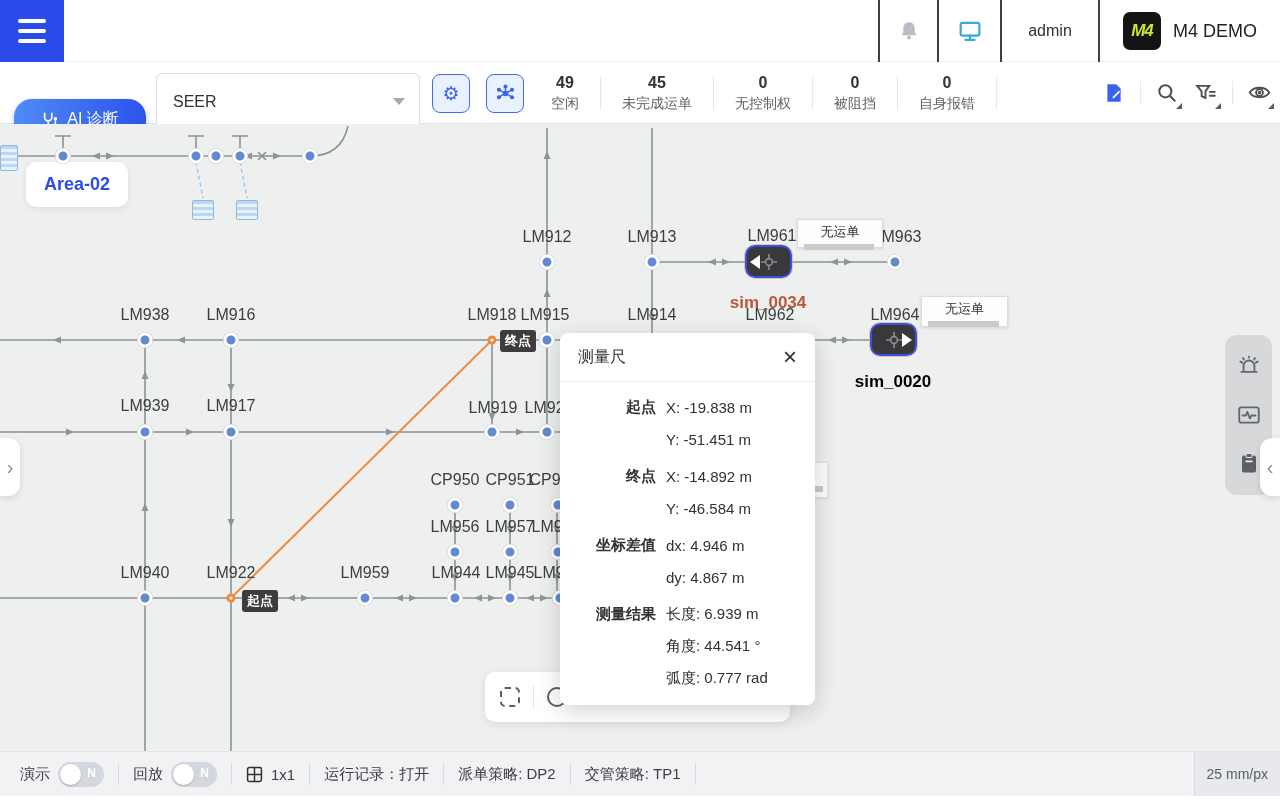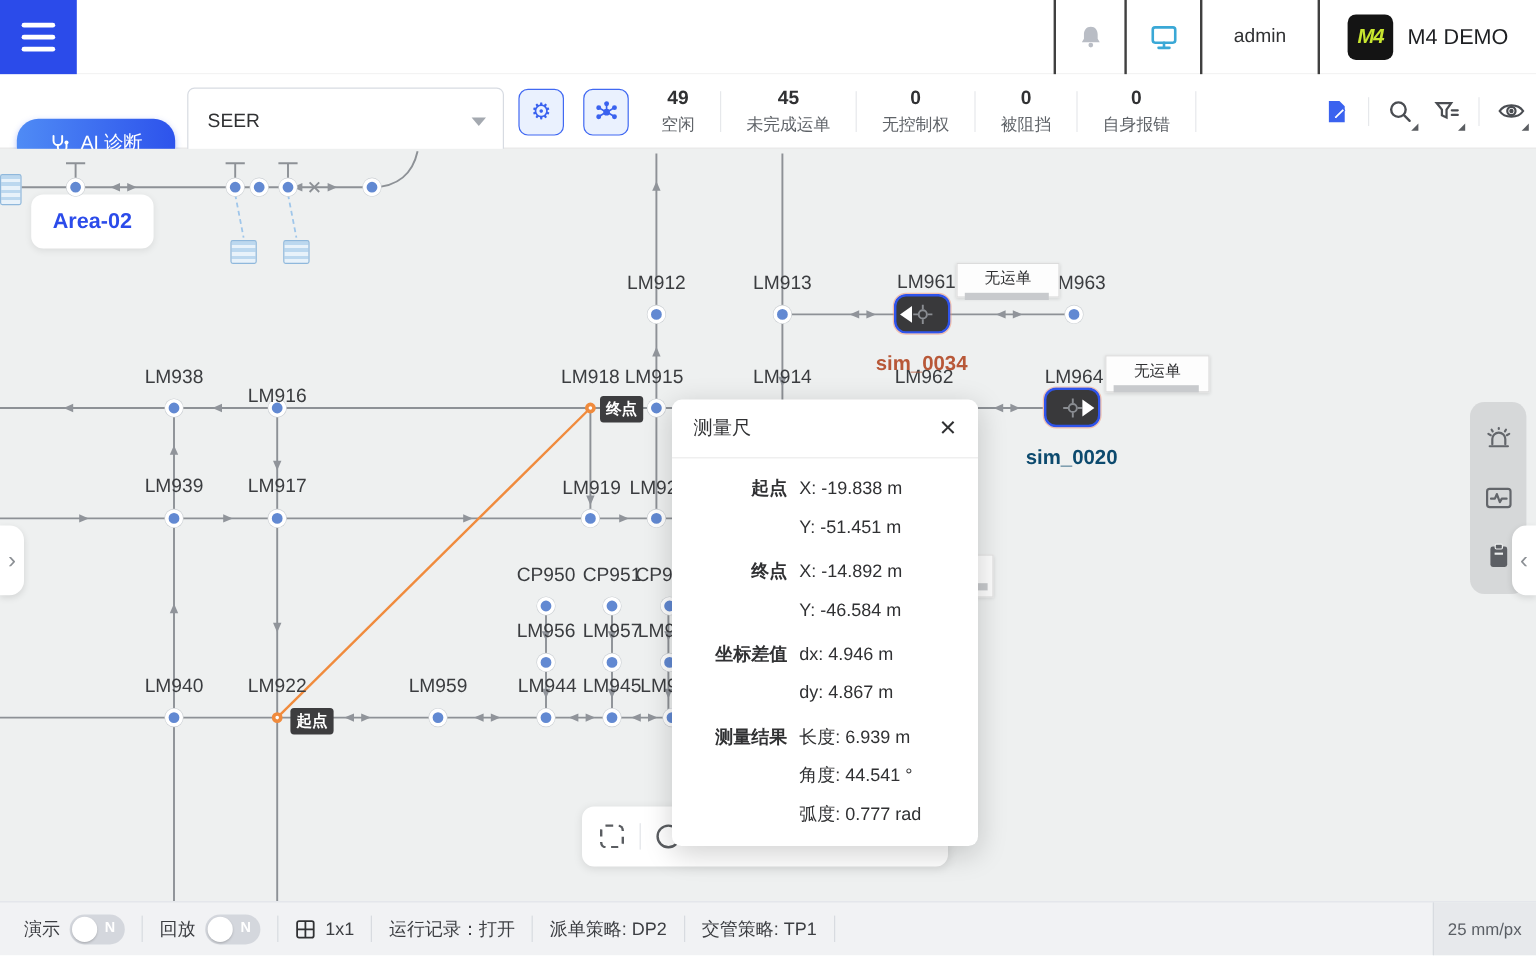--- a/index.html
+++ b/index.html
@@ -315,21 +315,21 @@
     <div class="node" style="left:365px;top:474px;"></div>
     <div class="node" style="left:455px;top:474px;"></div>
     <div class="node" style="left:510px;top:474px;"></div>
     <div class="node" style="left:560px;top:474px;"></div>
 
     <div class="lbl" style="left:547px;top:113px;">LM912</div>
     <div class="lbl" style="left:652px;top:113px;">LM913</div>
     <div class="lbl" style="left:772px;top:112px;">LM961</div>
     <div class="lbl" style="left:897px;top:113px;">LM963</div>
     <div class="lbl" style="left:145px;top:191px;">LM938</div>
-    <div class="lbl" style="left:231px;top:191px;margin-top:16px;">LM916</div>
+    <div class="lbl" style="left:231px;top:191px;">LM916</div>
     <div class="lbl" style="left:492px;top:191px;">LM918</div>
     <div class="lbl" style="left:545px;top:191px;">LM915</div>
     <div class="lbl" style="left:652px;top:191px;">LM914</div>
     <div class="lbl" style="left:770px;top:191px;">LM962</div>
     <div class="lbl" style="left:895px;top:191px;">LM964</div>
     <div class="lbl" style="left:145px;top:282px;">LM939</div>
     <div class="lbl" style="left:231px;top:282px;">LM917</div>
     <div class="lbl" style="left:493px;top:284px;">LM919</div>
     <div class="lbl" style="left:549px;top:284px;">LM920</div>
     <div class="lbl" style="left:455px;top:356px;">CP950</div>
@@ -358,21 +358,21 @@
         </svg>
     </div>
     <div class="robot" style="left:870px;top:199px;">
       <svg width="22" height="22" viewBox="0 0 22 22" stroke="#8a8d92" stroke-width="1.6" fill="none">
           <circle cx="11" cy="11" r="3.4"></circle>
           <path d="M11 3 V7 M11 15 V19 M3 11 H7 M15 11 H19"></path>
         </svg>
       <span class="tri-r"></span>
     </div>
     <div class="rname" style="left:768px;top:179px;color:#b85838;">sim_0034</div>
-    <div class="rname" style="left:893px;top:258px;color:#0c4a6e;">sim_0020</div>
+    <div class="rname" style="left:893px;top:258px;color:#000000;">sim_0020</div>
 
     <div class="tip" style="left:797px;top:95px;width:86px;height:29px;">
       <span>无运单</span><div class="bar"></div>
     </div>
     <div class="tip" style="left:921px;top:172px;width:87px;height:31px;">
       <span>无运单</span><div class="bar"></div>
     </div>
     <div class="frag">
         <div class="bar"></div>
       </div>

